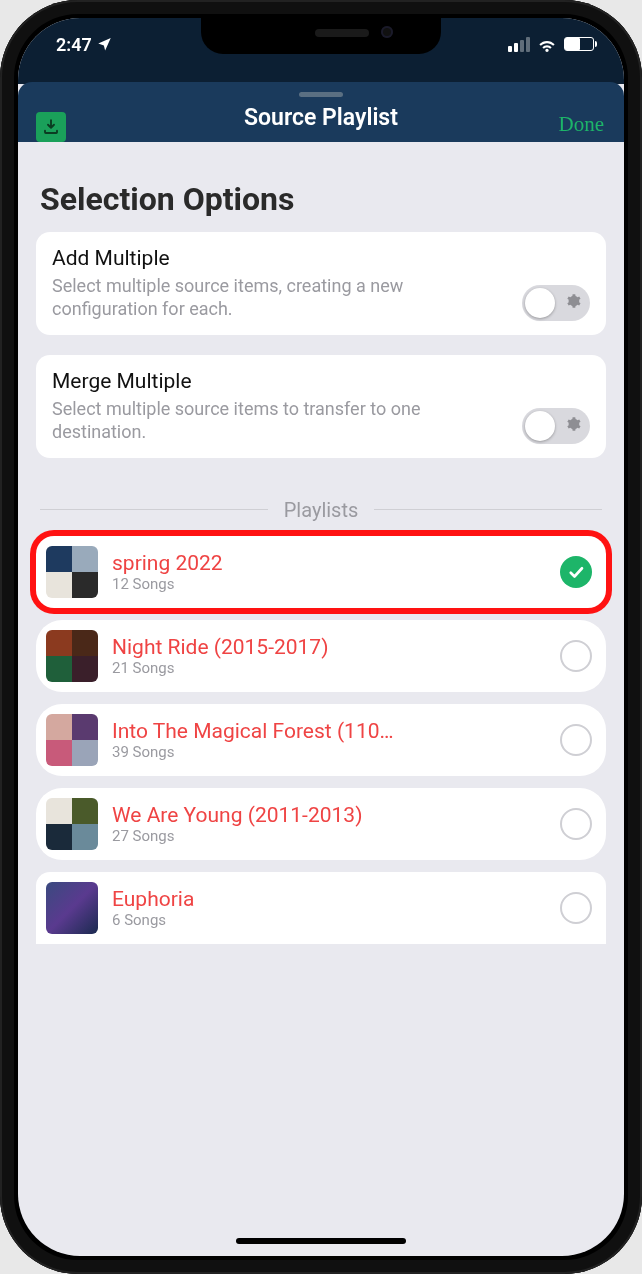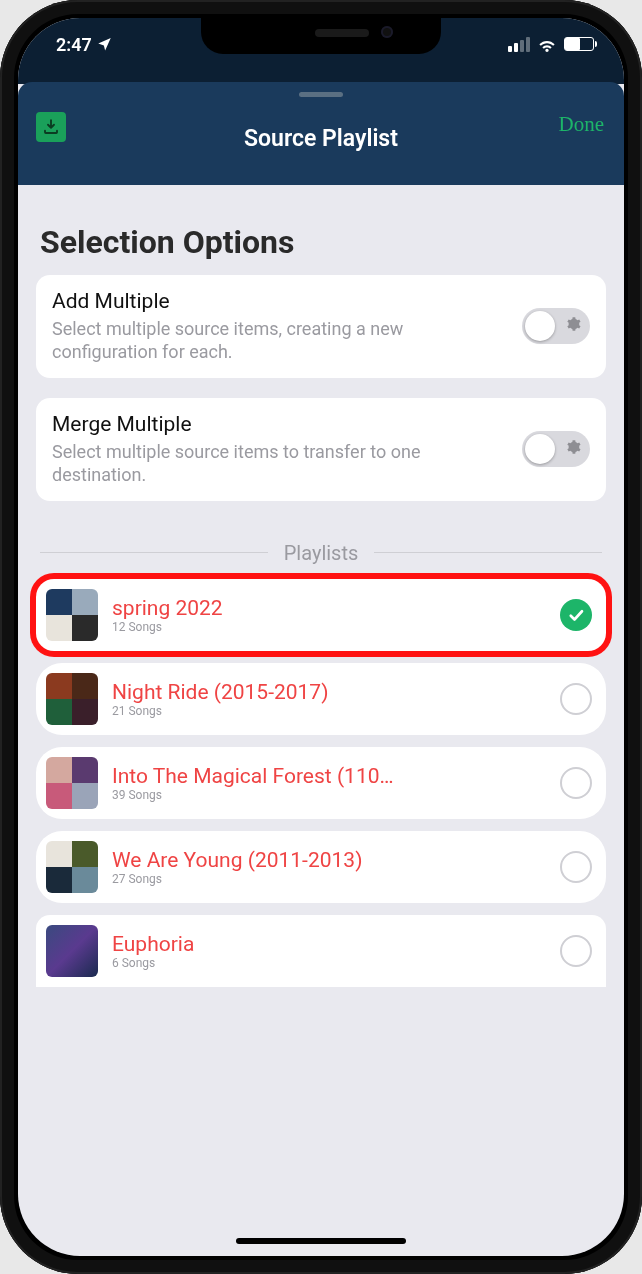--- a/index.html
+++ b/index.html
@@ -74,21 +74,21 @@
     .signal span:nth-child(4){height:15px;opacity:.35;}
     .wifi svg { display:block; }
     .battery { width:30px; height:14px; border:1.5px solid #fff; border-radius:3px; position:relative; }
     .battery::after{content:"";position:absolute;right:-4px;top:3px;width:2px;height:6px;background:#fff;border-radius:0 2px 2px 0;}
     .battery i { display:block; height:100%; width:52%; background:#fff; border-radius:1px;}
     
     .behind-strip{ height:14px; background:#0c1f33; }
     
     .nav-header {
       background: #1a3a5c;
-      height: 103px;
+      height: 60px;
       position: relative;
       display:flex;
       align-items:center;
       justify-content:center;
       border-radius: 14px 14px 0 0;
       margin-top: -2px;
     }
     .grabber {
       position: absolute;
       top: 10px;
@@ -137,21 +137,21 @@
       font-weight: 700;
       color: #2a2a2a;
       margin: 18px 4px 14px 4px;
     }
     .card {
       background: #fff;
       border-radius: 14px;
       padding: 14px 16px;
       margin-bottom: 20px;
       display: flex;
-      align-items: center;
+      align-items: flex-end;
       gap: 12px;
     }
     .card-text { flex: 1; }
     .card-title {
       font-size: 21px;
       color: #111;
       margin-bottom: 4px;
     }
     .card-desc {
       font-size: 18px;
@@ -244,21 +244,21 @@
     .art6 span{background:linear-gradient(135deg,#3a4a7f 0%, #5a3a8f 50%, #1a2a4f 100%);}
     .playlist-text { flex:1; min-width: 0; }
     .playlist-name {
       font-size: 21px;
       color:#ef4444;
       white-space:nowrap;
       overflow:hidden;
       text-overflow:ellipsis;
     }
     .playlist-sub {
-      font-size: 12px;
+      font-size: 15px;
       color:#9a9aa0;
     }
     .check-circle {
       width: 32px;
       height: 32px;
       border-radius: 50%;
       flex-shrink:0;
     }
     .check-circle.empty {
       border: 2px solid #cfcfd4;

